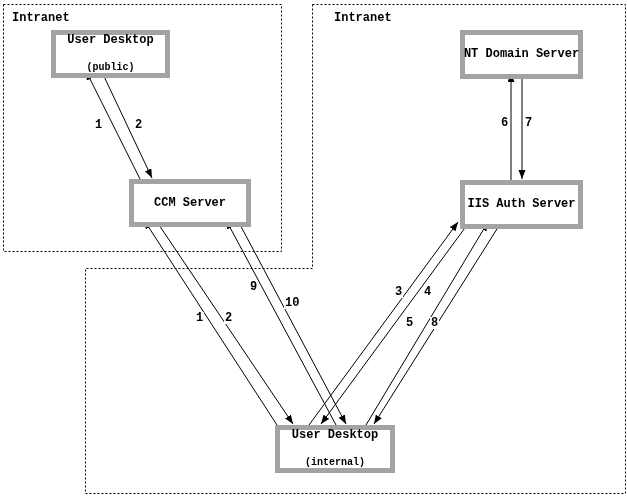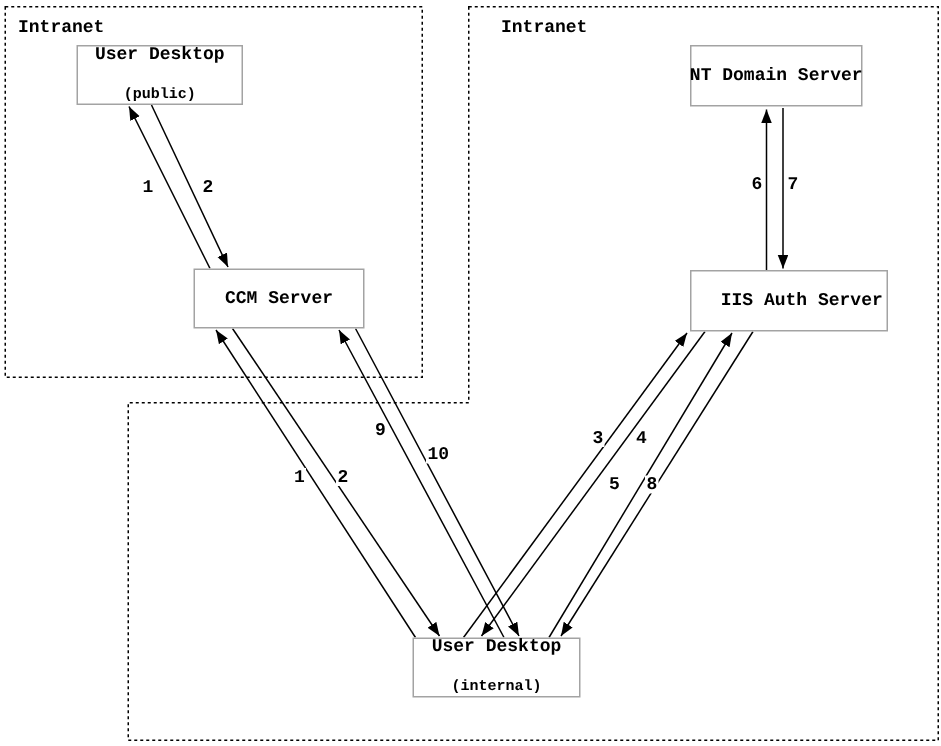--- a/index.html
+++ b/index.html
@@ -3,21 +3,21 @@
 <meta charset="utf-8">
 <style>
   html,body{margin:0;padding:0;background:#ffffff;}
   #canvas{
     position:relative;width:627px;height:497px;background:#ffffff;
     font-family:"Liberation Mono","DejaVu Sans Mono",monospace;
     color:#000;overflow:hidden;
   }
   #wires{position:absolute;left:0;top:0;}
   .node{
-    position:absolute;border:1px solid #a3a3a3;background:#fff;
+    position:absolute;border:5px solid #a3a3a3;background:#fff;
     display:flex;flex-direction:column;align-items:center;justify-content:center;
     text-align:center;line-height:1.05;
   }
   .node .title{font-size:12px;font-weight:bold;white-space:nowrap;letter-spacing:0;}
   .node .subtitle{font-size:10px;font-weight:bold;white-space:nowrap;margin-top:16px;}
   .zone-label{
     position:absolute;font-size:12px;font-weight:bold;white-space:nowrap;
   }
   .flow-label{
     position:absolute;font-size:12px;font-weight:bold;white-space:nowrap;
@@ -67,21 +67,21 @@
   </div>
 
   <div class="node" style="left:129px;top:179px;width:112px;height:38px;">
     <div class="title">CCM Server</div>
   </div>
 
   <div class="node" style="left:460px;top:30px;width:113px;height:39px;">
     <div class="title">NT Domain Server</div>
   </div>
 
-  <div class="node" style="left:460px;top:180px;width:113px;height:39px;padding-left:17px;">
+  <div class="node" style="left:460px;top:180px;width:113px;height:39px;">
     <div class="title">IIS Auth Server</div>
   </div>
 
   <div class="node" style="left:275px;top:425px;width:110px;height:38px;">
     <div class="title">User Desktop</div>
     <div class="subtitle">(internal)</div>
   </div>
 
   <div class="flow-label" style="left:94px;top:119px;">1</div>
   <div class="flow-label" style="left:134px;top:119px;">2</div>

